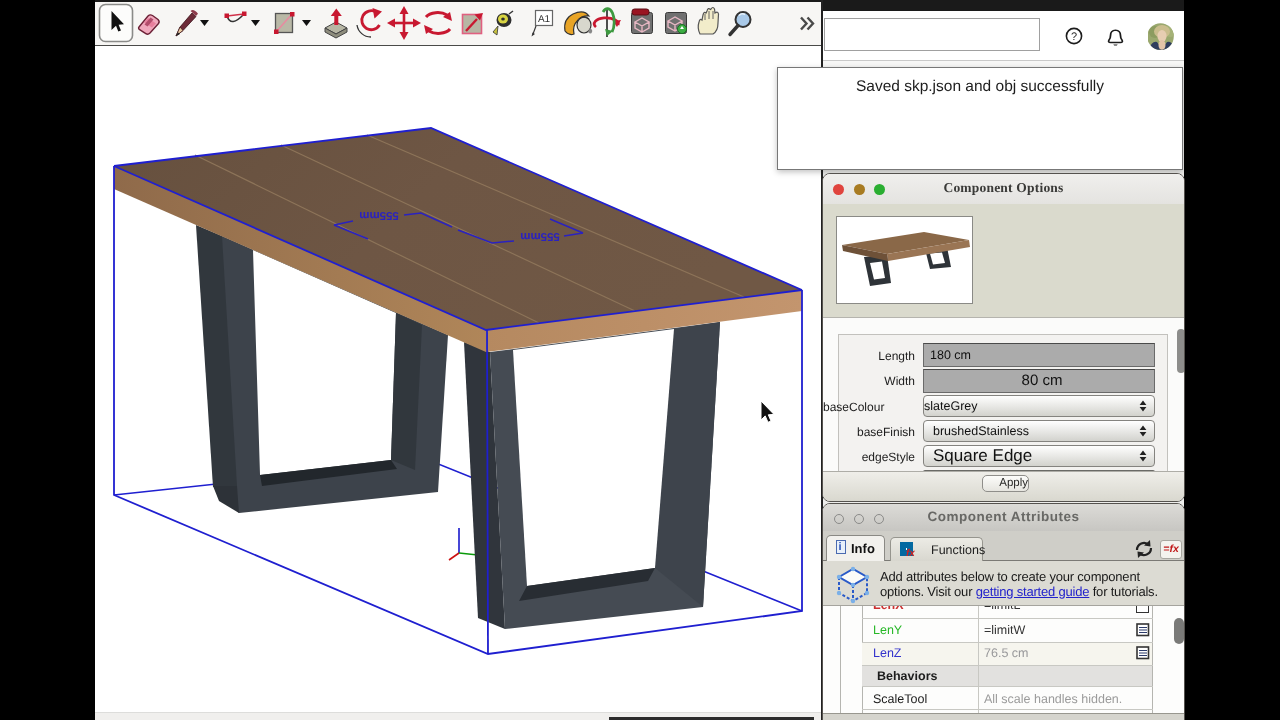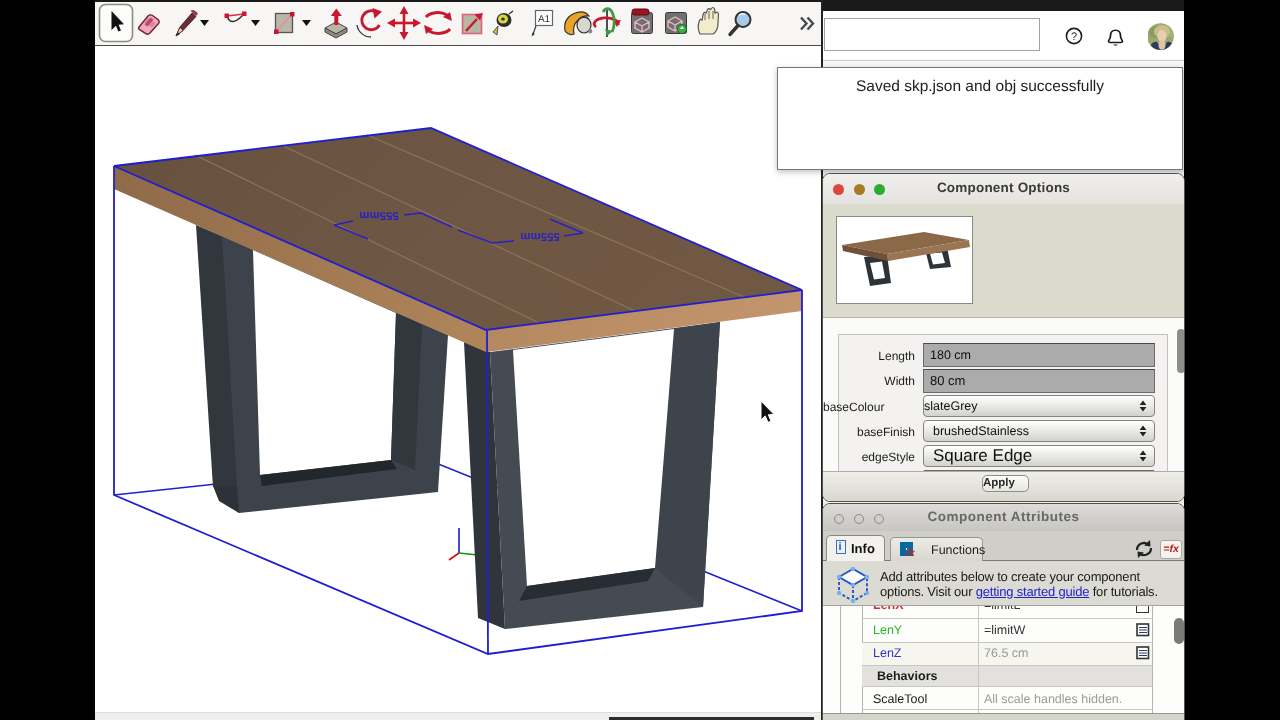--- a/index.html
+++ b/index.html
@@ -257,21 +257,21 @@
 
 <div class="abs" style="left:777px;top:67px;width:406px;height:103px;background:#fff;border:1px solid #777;box-sizing:border-box;box-shadow:0 2px 6px rgba(0,0,0,0.25);"></div>
 <div class="abs" style="left:777px;top:78px;width:406px;height:18px;font-size:15.5px;color:#1d1d1d;text-align:center;">Saved skp.json and obj successfully</div>
 
 <div class="abs" style="left:822px;top:173px;width:363px;height:329px;background:#fbfbfa;border:1.5px solid #55524e;border-radius:8px;box-sizing:border-box;overflow:hidden;">
 
   <div class="abs" style="left:0;top:0;width:100%;height:30px;background:linear-gradient(#f0efed,#e4e3e0);border-bottom:1px solid #b8b7b3;"></div>
   <div class="abs" style="left:10px;top:10px;width:11px;height:11px;border-radius:50%;background:#e0443e;"></div>
   <div class="abs" style="left:31px;top:10px;width:11px;height:11px;border-radius:50%;background:#a87b22;"></div>
   <div class="abs" style="left:51px;top:10px;width:11px;height:11px;border-radius:50%;background:#2aae31;"></div>
-  <div class="abs" style="left:0;top:6px;width:100%;height:16px;text-align:center;font-size:13.5px;font-weight:bold;color:#3a3a38;letter-spacing:0.2px;">Component Options</div>
+  <div class="abs" style="left:0;top:6px;width:100%;height:16px;text-align:center;font-size:13.5px;font-weight:bold;color:#3a3a38;letter-spacing:0.2px;font-family:Liberation Serif, serif;">Component Options</div>
 
   <div class="abs" style="left:0;top:30px;width:100%;height:113px;background:#dadacd;border-bottom:1px solid #b5b4ae;"></div>
   <div class="abs" style="left:13px;top:42px;width:137px;height:88px;background:#fff;border:1px solid #8a8a86;box-sizing:border-box;"></div>
   <svg class="abs" style="left:14px;top:43px;" width="135" height="86" viewBox="0 0 135 86">
 
     <polygon points="27,40 50,38 54,66 33,69" fill="#2e3338"></polygon>
     <polygon points="33,46 45,44.5 48,61 37,62.5" fill="#fff"></polygon>
     <polygon points="88,32 110,30 114,50 93,52" fill="#2e3338"></polygon>
     <polygon points="93,36.5 105,35.5 108,46 96,47.5" fill="#fff"></polygon>
 
@@ -280,39 +280,39 @@
     <polygon points="5,28 50,37 51,44 6,34" fill="#6e5138"></polygon>
   </svg>
 
   <div class="abs" style="left:15px;top:160px;right:16px;height:139px;background:#f3f2f0;border:1px solid #c2c1bd;"></div>
   <div class="abs" style="left:0;top:175px;width:92px;height:18px;text-align:right;font-size:12px;color:#1c1c1c;">Length</div>
   <div class="abs" style="left:0;top:200px;width:92px;height:18px;text-align:right;font-size:12px;color:#1c1c1c;">Width</div>
   <div class="abs" style="left:0;top:226px;width:92px;height:18px;text-align:left;font-size:12px;color:#1c1c1c;">baseColour</div>
   <div class="abs" style="left:0;top:251px;width:92px;height:18px;text-align:right;font-size:12px;color:#1c1c1c;">baseFinish</div>
   <div class="abs" style="left:0;top:276px;width:92px;height:18px;text-align:right;font-size:12px;color:#1c1c1c;">edgeStyle</div>
   <div class="abs" style="left:100px;top:169px;width:232px;height:24px;background:#ababab;border:1px solid #6a6a6a;border-top-color:#4a4a4a;box-sizing:border-box;font-size:12.5px;color:#111;line-height:22px;padding-left:6px;">180 cm</div>
-  <div class="abs" style="left:100px;top:195px;width:232px;height:24px;background:#ababab;border:1px solid #6a6a6a;border-top-color:#4a4a4a;box-sizing:border-box;font-size:13px;color:#111;line-height:22px;padding-left:6px;">80 cm</div>
+  <div class="abs" style="left:100px;top:195px;width:232px;height:24px;background:#ababab;border:1px solid #6a6a6a;border-top-color:#4a4a4a;box-sizing:border-box;font-size:15px;color:#111;line-height:22px;padding-left:6px;text-align:center;">80 cm</div>
   <div class="abs" style="left:100px;top:221px;width:232px;height:22px;background:linear-gradient(#ffffff,#d2d2cd);border:1px solid #84837f;border-radius:4px;box-sizing:border-box;font-size:12.5px;color:#111;line-height:20px;">slateGrey</div>
   <div class="abs" style="left:100px;top:246px;width:232px;height:22px;background:linear-gradient(#ffffff,#d2d2cd);border:1px solid #84837f;border-radius:4px;box-sizing:border-box;font-size:12.5px;color:#111;line-height:20px;padding-left:9px;">brushedStainless</div>
   <div class="abs" style="left:100px;top:271px;width:232px;height:22px;background:linear-gradient(#ffffff,#d2d2cd);border:1px solid #84837f;border-radius:4px;box-sizing:border-box;font-size:17px;color:#111;line-height:20px;padding-left:9px;">Square Edge</div>
   <svg class="abs" style="left:315px;top:226px;" width="10" height="12">
       <path d="M5,0.5 l3.4,4.5 h-6.8 z M5,11.5 l-3.4,-4.5 h6.8 z" fill="#222"></path>
     </svg>
   <svg class="abs" style="left:315px;top:251px;" width="10" height="12">
       <path d="M5,0.5 l3.4,4.5 h-6.8 z M5,11.5 l-3.4,-4.5 h6.8 z" fill="#222"></path>
     </svg>
   <svg class="abs" style="left:315px;top:276px;" width="10" height="12">
       <path d="M5,0.5 l3.4,4.5 h-6.8 z M5,11.5 l-3.4,-4.5 h6.8 z" fill="#222"></path>
     </svg>
   <div class="abs" style="left:100px;top:295.5px;width:232px;height:2.5px;background:#6a6a66;border-radius:2px 2px 0 0;"></div>
 
   <div class="abs" style="left:354px;top:155px;width:8px;height:44px;background:#8d8d8b;border-radius:4px;"></div>
 
   <div class="abs" style="left:0;top:297px;width:100%;height:29px;background:linear-gradient(#efeee9,#d9d8cf);border-top:1px solid #aeada7;"></div>
-  <div class="abs" style="left:159px;top:301px;width:47px;height:17px;background:linear-gradient(#fcfcfa,#e6e5df);border:1px solid #8f8e8a;border-radius:5px;box-sizing:border-box;text-align:left;font-size:11.5px;color:#2a2a28;line-height:14px;font-weight:bold;">Apply</div>
+  <div class="abs" style="left:159px;top:301px;width:47px;height:17px;background:linear-gradient(#fcfcfa,#e6e5df);border:1px solid #8f8e8a;border-radius:5px;box-sizing:border-box;text-align:right;font-size:11.5px;color:#2a2a28;line-height:14px;">Apply</div>
 </div>
 
 <div class="abs" style="left:822px;top:503px;width:363px;height:225px;background:#fdfdfc;border:1.5px solid #55524e;border-radius:8px 8px 0 0;box-sizing:border-box;overflow:hidden;">
 
   <div class="abs" style="left:0;top:0;width:100%;height:27px;background:linear-gradient(#dcdbd7,#c7c6c2);border-bottom:1px solid #9a9995;"></div>
   <div class="abs" style="left:11px;top:10px;width:10px;height:10px;border-radius:50%;border:1.5px solid #8b8b89;box-sizing:border-box;"></div>
   <div class="abs" style="left:31px;top:10px;width:10px;height:10px;border-radius:50%;border:1.5px solid #8b8b89;box-sizing:border-box;"></div>
   <div class="abs" style="left:51px;top:10px;width:10px;height:10px;border-radius:50%;border:1.5px solid #8b8b89;box-sizing:border-box;"></div>
   <div class="abs" style="left:0;top:5px;width:100%;height:16px;text-align:center;font-size:13.5px;font-weight:bold;color:#686865;letter-spacing:0.5px;">Component Attributes</div>
 

